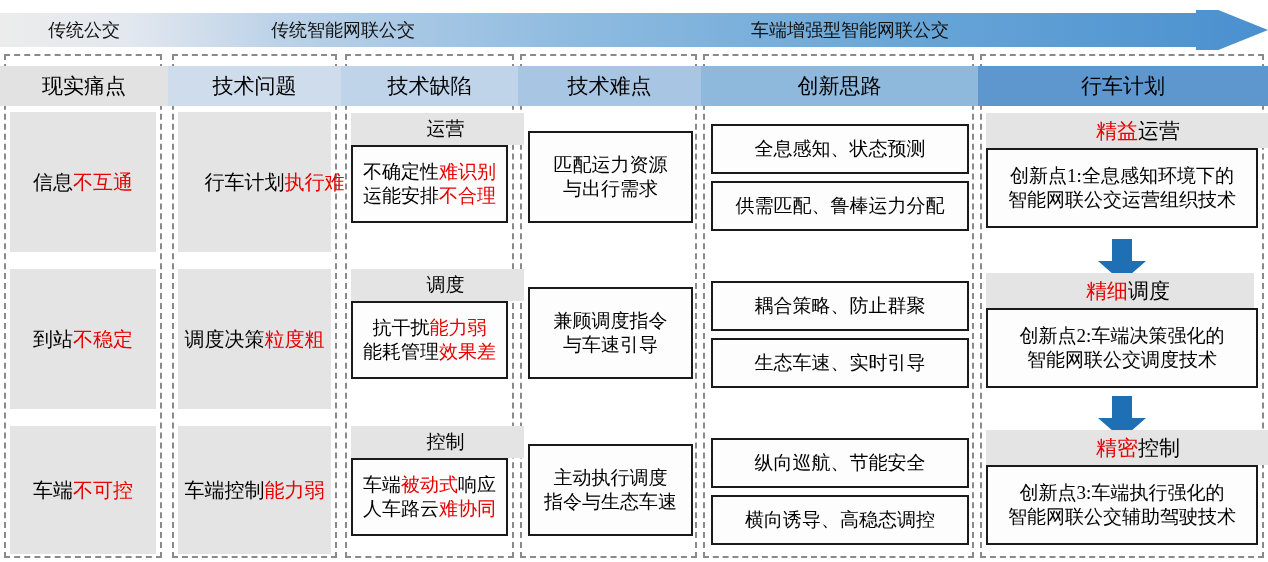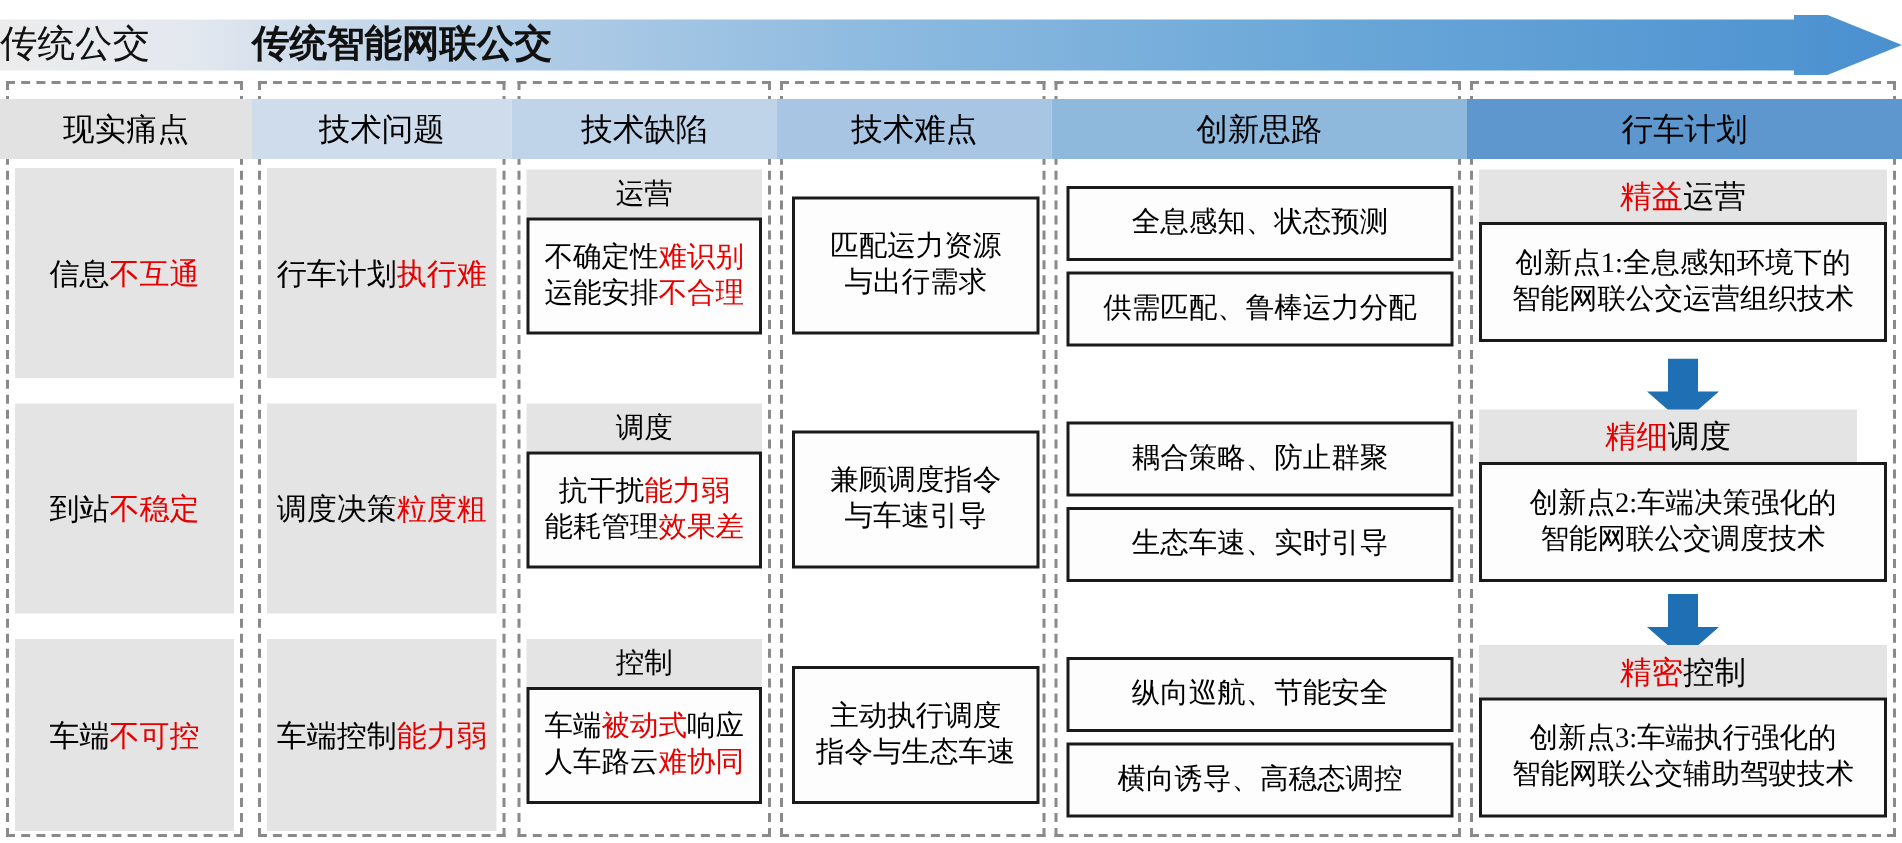--- a/index.html
+++ b/index.html
@@ -10,21 +10,21 @@
     overflow:hidden;
     position:relative;
   }
   #root{position:relative;width:1268px;height:562px;}
 
   
   .phase-arrow{position:absolute;left:0;top:10px;width:1268px;height:40px;}
   .phase-arrow svg{display:block;}
   .phase-label{
     position:absolute;top:12px;height:36px;line-height:36px;
-    font-size:25px;color:#111;
+    text-align:center;font-size:18px;color:#111;
     white-space:nowrap;
   }
 
   
   .colframe{
     position:absolute;
     border:2px dashed #8a8a8a;
     box-sizing:border-box;
     background:transparent;
   }
@@ -48,21 +48,21 @@
     display:flex;align-items:center;justify-content:center;
     font-size:20px;color:#000;white-space:nowrap;
     text-align:center;
   }
   .red{color:#e60000;}
 
   
   .subtitle{
     position:absolute;
     display:flex;align-items:center;justify-content:center;
-    font-size:19px;color:#000;white-space:nowrap;
+    font-size:19px;color:#000;white-space:nowrap;padding-left:16px;
   }
 
   
   .box{
     position:absolute;
     background:#fdfdfd;
     border:2px solid #1a1a1a;
     box-sizing:border-box;
     display:flex;align-items:center;justify-content:center;
     flex-direction:column;
@@ -90,21 +90,22 @@
           <stop offset="22%" stop-color="#bcd2e8"></stop>
           <stop offset="45%" stop-color="#8fbbe0"></stop>
           <stop offset="70%" stop-color="#6aa7d8"></stop>
           <stop offset="100%" stop-color="#4a90cf"></stop>
         </linearGradient>
       </defs>
       <path d="M0,3 L1196,3 L1196,-9 L1268,20 L1196,49 L1196,37 L0,37 Z" fill="url(#gphase)"></path>
     </svg>
   </div>
   <div class="phase-label" style="left:0px;width:168px;">传统公交</div>
-  <div class="phase-label" style="left:168px;width:350px;font-weight:bold;">传统智能网联公交</div>
+  <div class="phase-label" style="left:168px;width:350px;">传统智能网联公交</div>
+  <div class="phase-label" style="left:520px;width:660px;">车端增强型智能网联公交</div>
 
   <div class="colframe" style="left:4px;    top:54px; width:158px; height:504px;"></div>
   <div class="colframe" style="left:172px;  top:54px; width:165px; height:504px;"></div>
   <div class="colframe" style="left:345px;  top:54px; width:169px; height:504px;"></div>
   <div class="colframe" style="left:520px;  top:54px; width:177px; height:504px;"></div>
   <div class="colframe" style="left:703px;  top:54px; width:271px; height:504px;"></div>
   <div class="colframe" style="left:980px;  top:54px; width:284px; height:504px;"></div>
 
   <div class="colhead" style="left:0px;width:168px;top:66px;background:#e2e2e2;">现实痛点</div>
   <div class="colhead" style="left:168px;width:173px;top:66px;background:#cfdcec;">技术问题</div>
@@ -116,21 +117,21 @@
   <div class="rowband" style="left:10px;  top:112px; width:146px; height:140px;"></div>
   <div class="rowband" style="left:178px; top:112px; width:153px; height:140px;"></div>
   <div class="rowband" style="left:10px;  top:269px; width:146px; height:140px;"></div>
   <div class="rowband" style="left:178px; top:269px; width:153px; height:140px;"></div>
   <div class="rowband" style="left:10px;  top:426px; width:146px; height:128px;"></div>
   <div class="rowband" style="left:178px; top:426px; width:153px; height:128px;"></div>
 
   <div class="celltext" style="left:10px;top:112px;width:146px;height:140px;">
     <span><span>信息</span><span class="red">不互通</span></span>
   </div>
-  <div class="celltext" style="left:178px;top:112px;width:153px;height:140px;">
+  <div class="celltext" style="left:178px;top:112px;width:153px;height:140px;padding-left:20px;">
     <span><span>行车计划</span><span class="red">执行难</span></span>
   </div>
 
   <div class="subtitle" style="left:351px;top:113px;width:157px;height:32px;background:#e4e4e4;">运营</div>
   <div class="box" style="left:351px;top:145px;width:157px;height:78px;">
     <span class="ln"><span>不确定性</span><span class="red">难识别</span></span>
     <span class="ln"><span>运能安排</span><span class="red">不合理</span></span>
   </div>
 
   <div class="box" style="left:528px;top:131px;width:165px;height:92px;">

